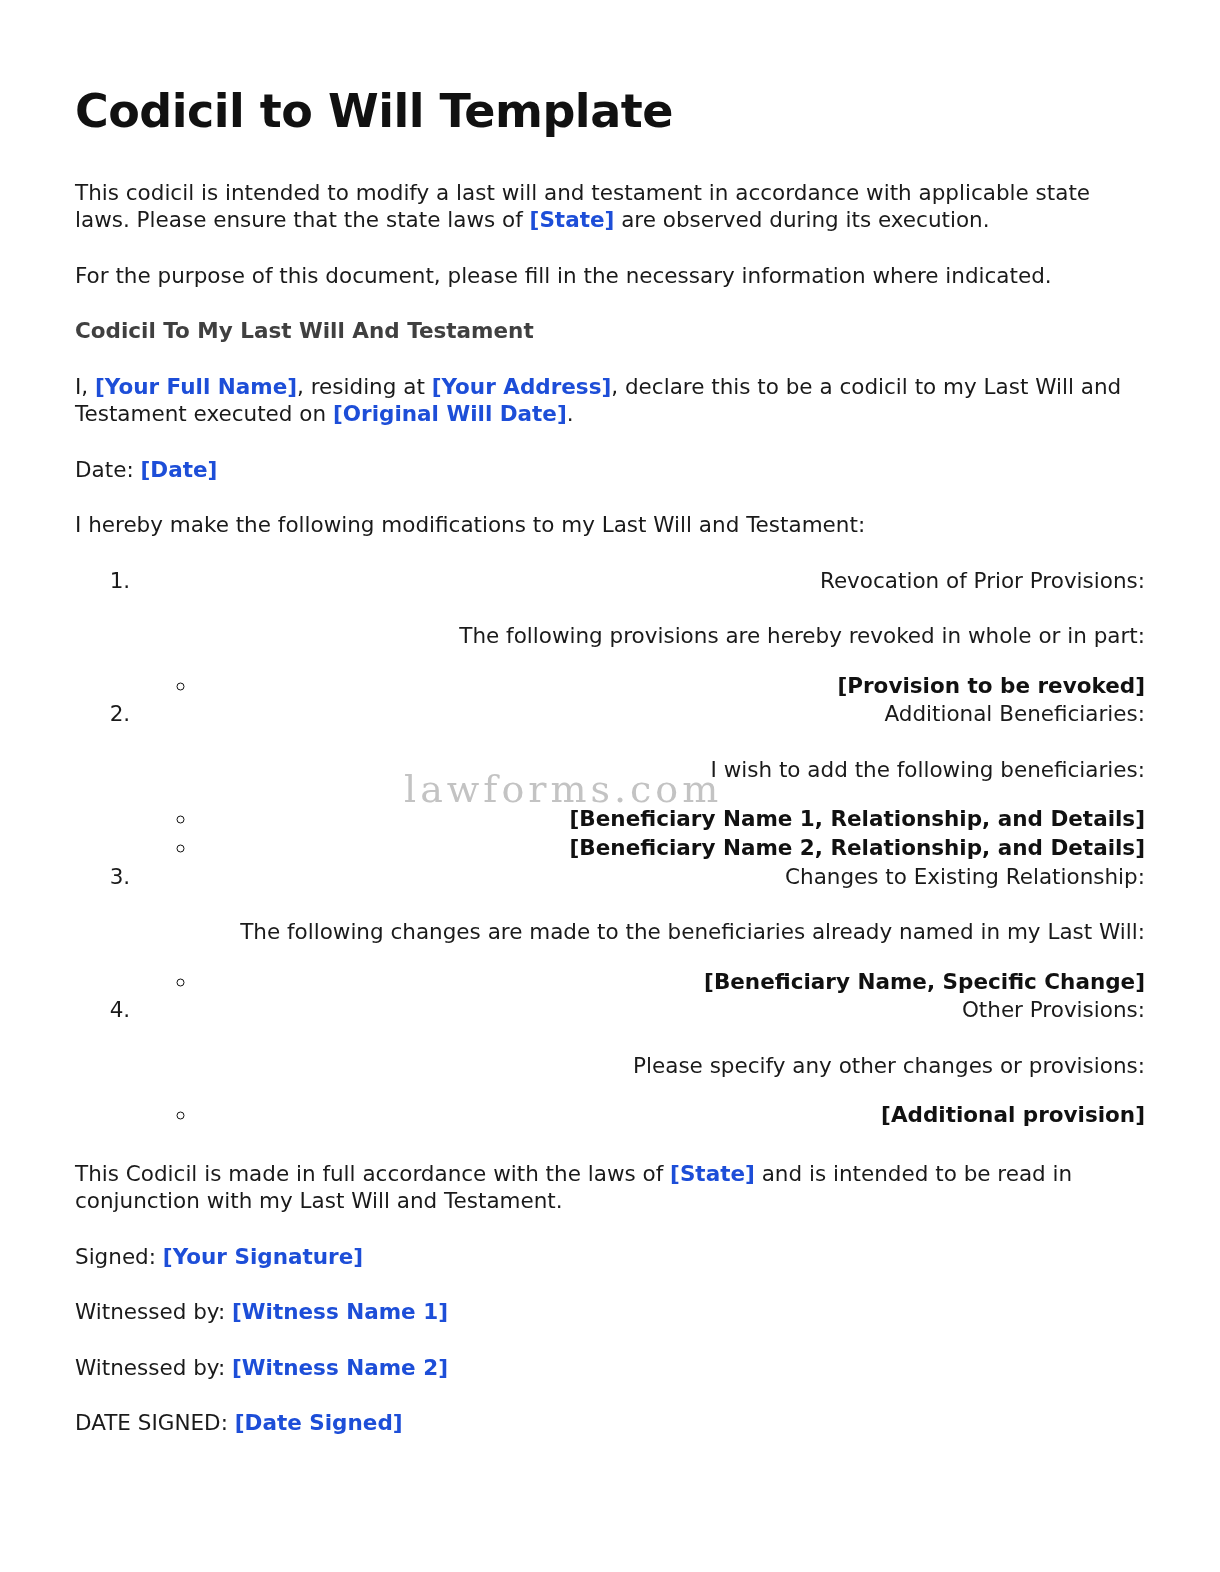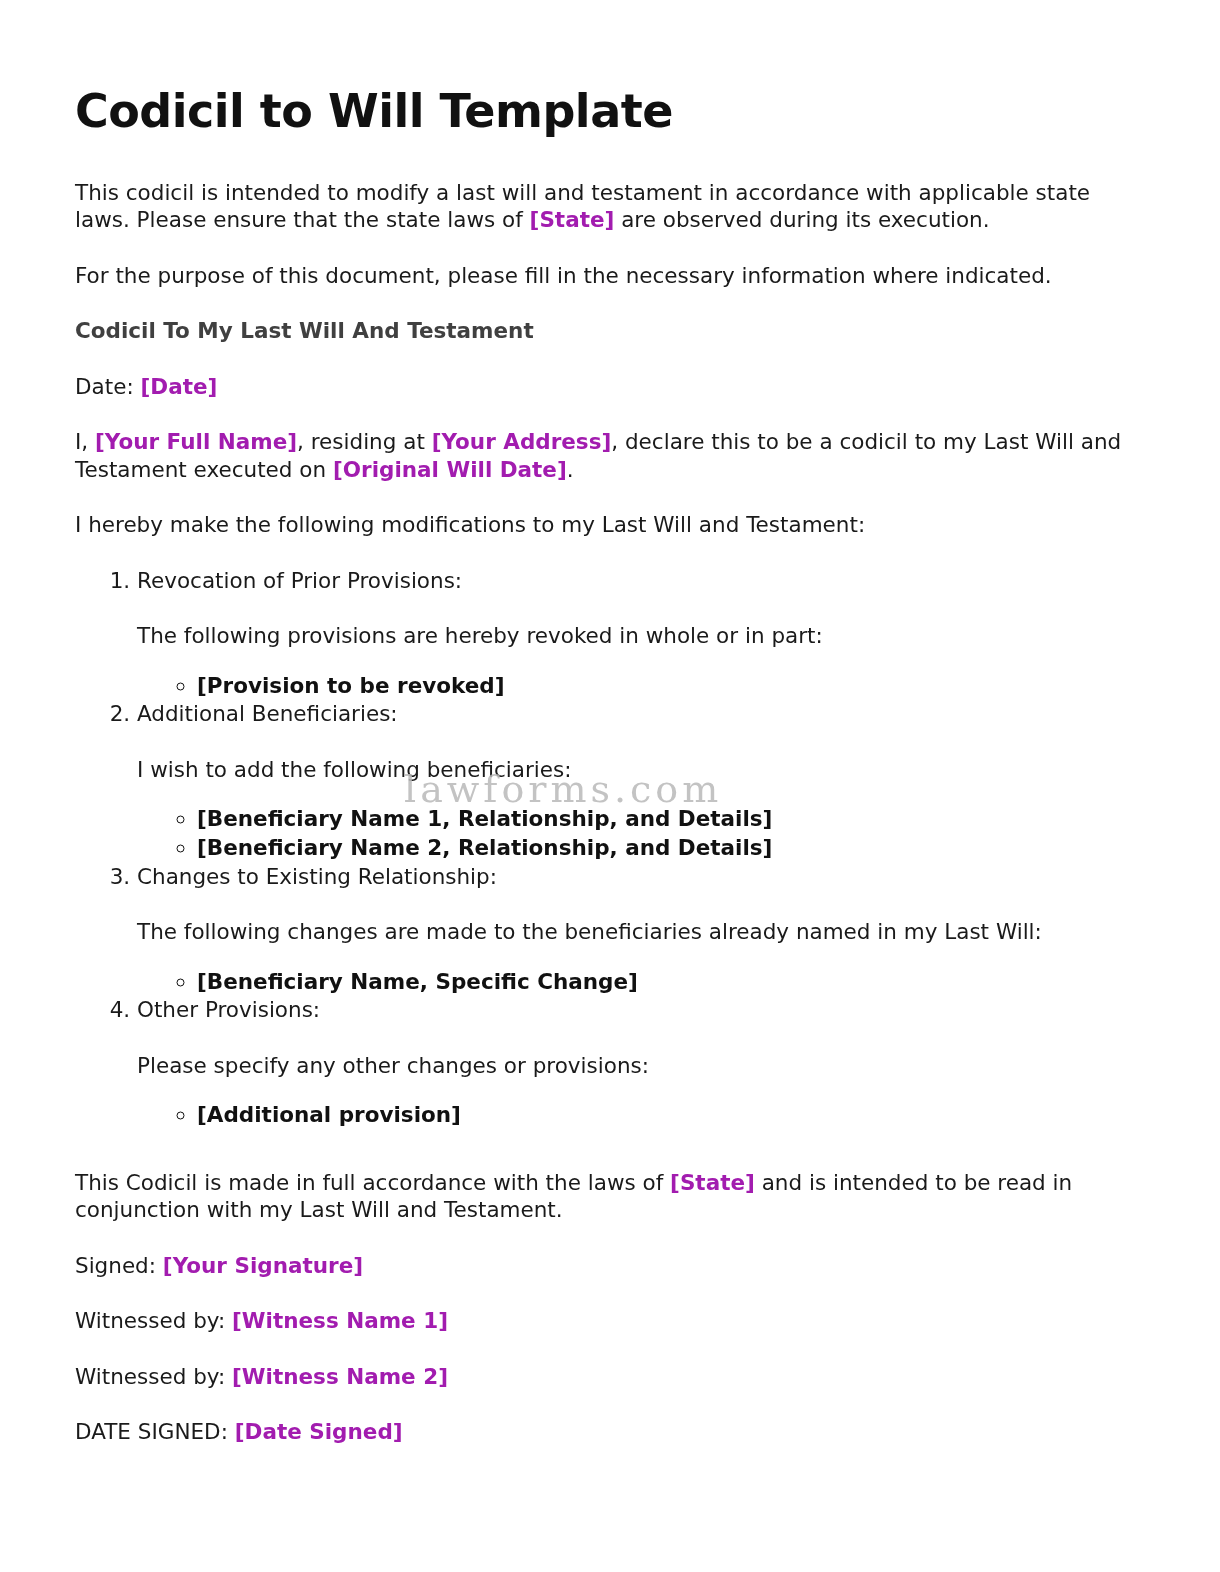--- a/index.html
+++ b/index.html
@@ -37,29 +37,30 @@
     color: #1a1a1a;
     max-width: 1072px;
   }
   .sec-heading {
     font-size: 21.5px;
     font-weight: bold;
     line-height: 1.28;
     margin: 0 0 28px 0;
     color: #404040;
   }
-  b, strong { font-weight: bold; color: #a21caf; }
+  b, strong { font-weight: bold; color: #1d4ed8; }
 
   ol.main-list {
-    margin: 0 0 39px 0;
+    margin: 0 0 30px 0;
     padding-left: 62px;
     font-size: 21.5px;
     line-height: 1.28;
     list-style-position: outside;
     list-style-type: decimal;
+    text-align: right;
   }
   ol.main-list > li {
     margin: 0 0 0 0;
     padding: 0;
   }
   ol.main-list > li > .li-title {
     display: block;
     padding-bottom: 2px;
   }
   .sub-para {
@@ -104,23 +105,23 @@
 <div class="page">
 
   <h1 class="doc-title">Codicil to Will Template</h1>
 
   <p class="para"><span>This codicil is intended to modify a last will and testament in accordance with applicable state laws. Please ensure that the state laws of </span><b>[State]</b><span> are observed during its execution.</span></p>
 
   <p class="para">For the purpose of this document, please fill in the necessary information where indicated.</p>
 
   <p class="sec-heading">Codicil To My Last Will And Testament</p>
 
+  <p class="para"><span>I, </span><b>[Your Full Name]</b><span>, residing at </span><b>[Your Address]</b><span>, declare this to be a codicil to my Last Will and Testament executed on </span><b>[Original Will Date]</b><span>.</span></p>
+
   <p class="para"><span>Date: </span><b>[Date]</b></p>
-
-  <p class="para"><span>I, </span><b>[Your Full Name]</b><span>, residing at </span><b>[Your Address]</b><span>, declare this to be a codicil to my Last Will and Testament executed on </span><b>[Original Will Date]</b><span>.</span></p>
 
   <p class="para">I hereby make the following modifications to my Last Will and Testament:</p>
 
   <ol class="main-list">
     <li>
       <span class="li-title">Revocation of Prior Provisions:</span>
       <div class="sub-para">The following provisions are hereby revoked in whole or in part:</div>
       <ul class="sub-list">
         <li>[Provision to be revoked]</li>
       </ul>

